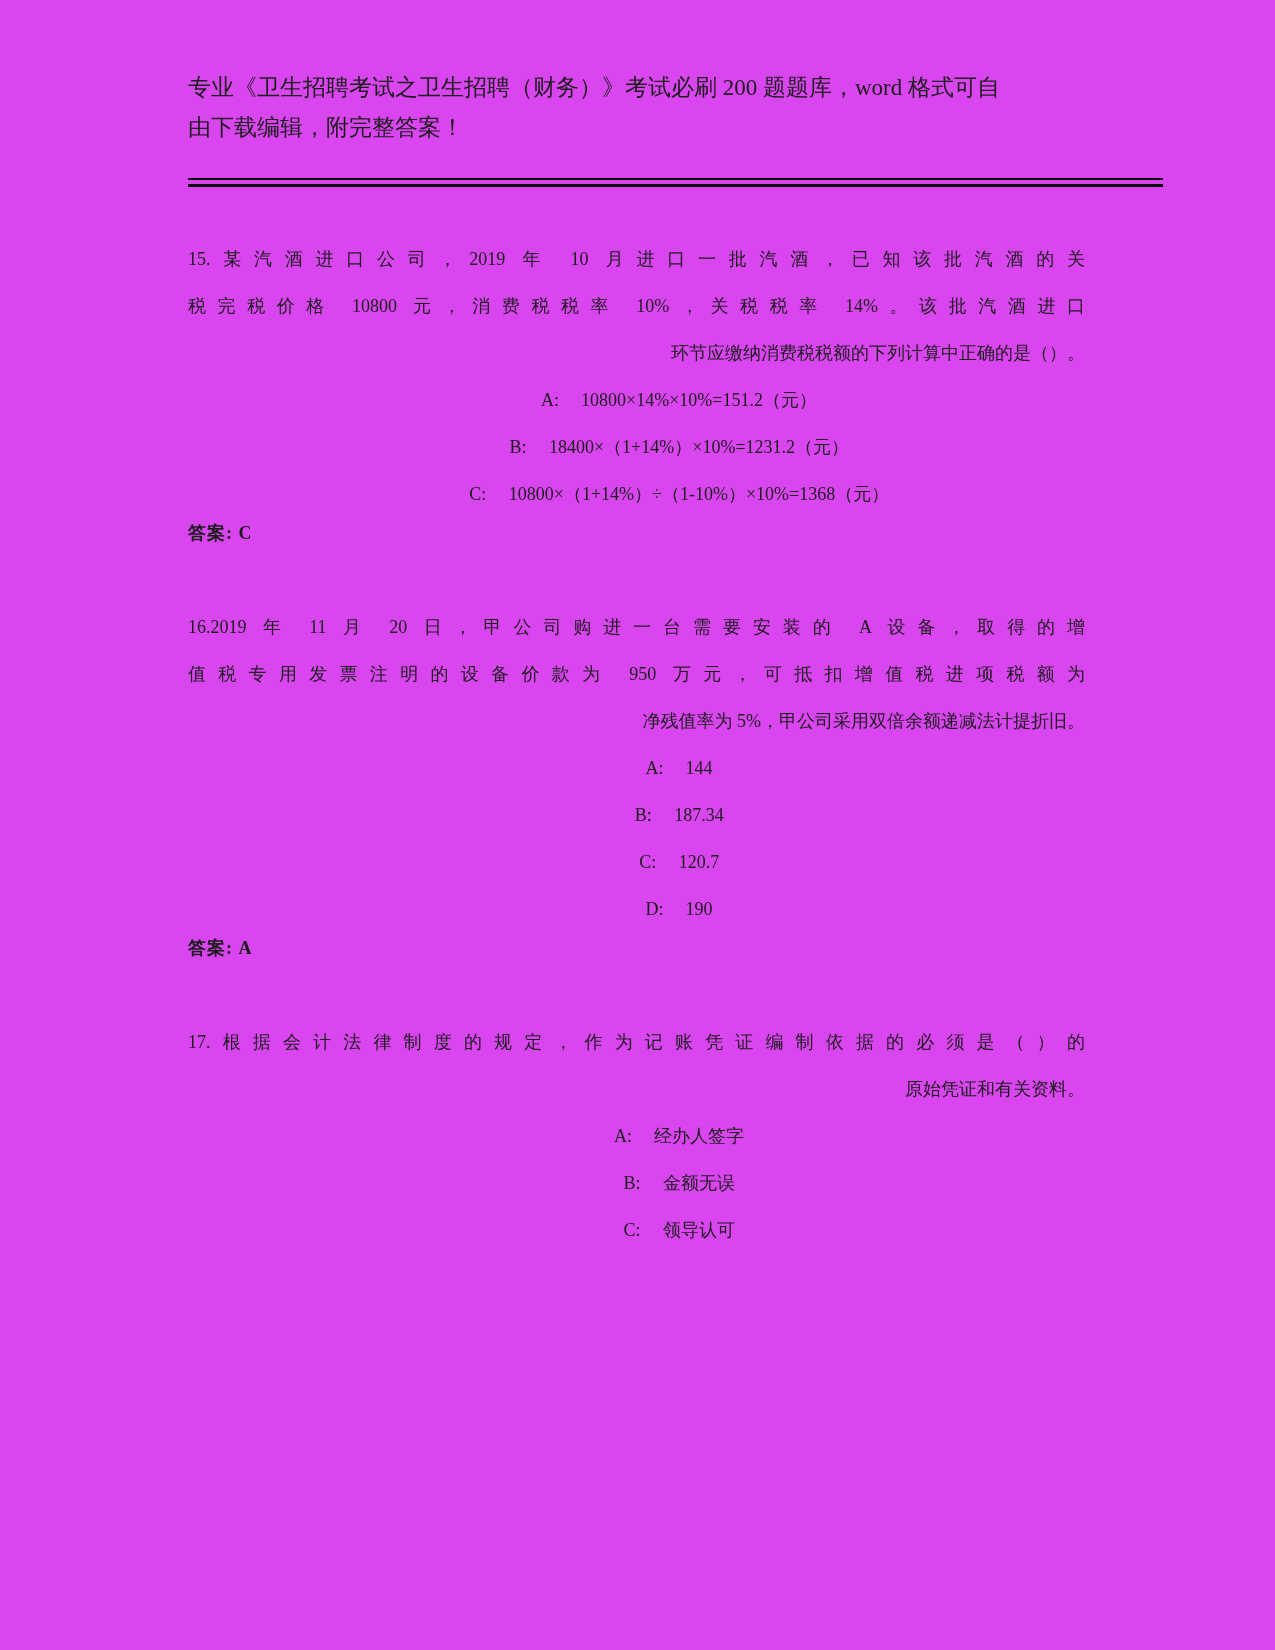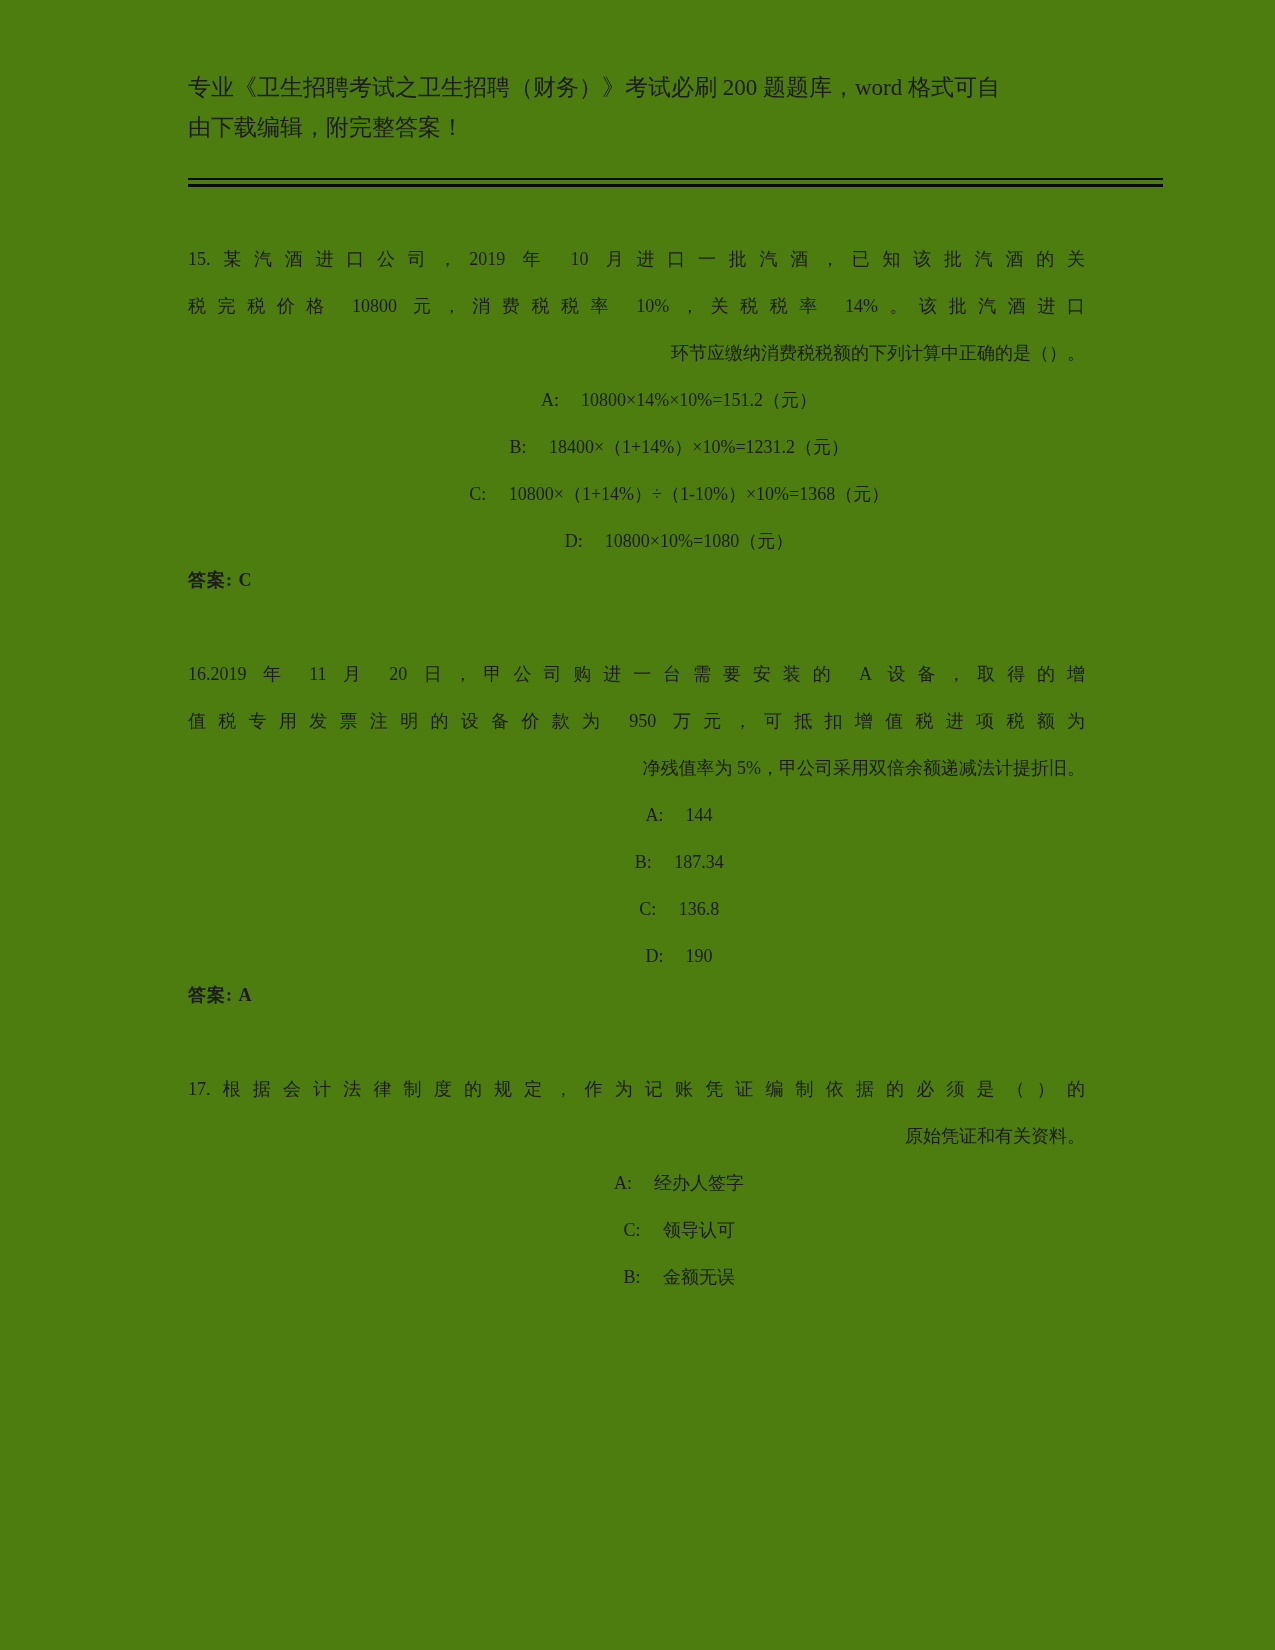--- a/index.html
+++ b/index.html
@@ -1,19 +1,19 @@
 <!DOCTYPE html>
 <html><head>
 <meta charset="utf-8">
 <style>
   html,body{margin:0;padding:0;background:#e8e8e8;}
   .page{
     position:relative;
     width:1275px;height:1650px;
-    background:#4d7c0f;
+    background:#d946ef;
     margin:0 auto;
     font-family:"Liberation Serif","DejaVu Serif",serif;
     color:#1c1c1c;
     box-sizing:border-box;
     padding:68px 0 0 188px;
     overflow:hidden;
   }
   .header{font-size:23px;line-height:40px;width:840px;}
   .h-line{height:40px;overflow:hidden;white-space:nowrap;}
   .divider{
@@ -45,40 +45,39 @@
 
   <section class="question">
     <div class="stem">
       <div class="line fill">15.某汽酒进口公司，2019 年 10 月进口一批汽酒，已知该批汽酒的关</div>
       <div class="line fill">税完税价格 10800 元，消费税税率 10%，关税税率 14%。该批汽酒进口</div>
       <div class="line">环节应缴纳消费税税额的下列计算中正确的是（）。</div>
     </div>
     <div class="opt"><span class="opt-label">A:</span><span class="opt-text">10800×14%×10%=151.2（元）</span></div>
     <div class="opt"><span class="opt-label">B:</span><span class="opt-text">18400×（1+14%）×10%=1231.2（元）</span></div>
     <div class="opt"><span class="opt-label">C:</span><span class="opt-text">10800×（1+14%）÷（1-10%）×10%=1368（元）</span></div>
-    <div class="opt"><span class="opt-label">D:</span><span class="opt-text">10800×10%=1080（元）</span></div>
     <div class="answer">答案: C</div>
   </section>
 
   <section class="question">
     <div class="stem">
       <div class="line fill">16.2019 年 11 月 20 日，甲公司购进一台需要安装的 A 设备，取得的增</div>
       <div class="line fill">值税专用发票注明的设备价款为 950 万元，可抵扣增值税进项税额为</div>
       <div class="line">净残值率为 5%，甲公司采用双倍余额递减法计提折旧。</div>
     </div>
     <div class="opt"><span class="opt-label">A:</span><span class="opt-text">144</span></div>
     <div class="opt"><span class="opt-label">B:</span><span class="opt-text">187.34</span></div>
-    <div class="opt"><span class="opt-label">C:</span><span class="opt-text">136.8</span></div>
+    <div class="opt"><span class="opt-label">C:</span><span class="opt-text">120.7</span></div>
     <div class="opt"><span class="opt-label">D:</span><span class="opt-text">190</span></div>
     <div class="answer">答案: A</div>
   </section>
 
   <section class="question">
     <div class="stem">
       <div class="line fill">17.根据会计法律制度的规定，作为记账凭证编制依据的必须是（）的</div>
       <div class="line">原始凭证和有关资料。</div>
     </div>
     <div class="opt"><span class="opt-label">A:</span><span class="opt-text">经办人签字</span></div>
+    <div class="opt"><span class="opt-label">B:</span><span class="opt-text">金额无误</span></div>
     <div class="opt"><span class="opt-label">C:</span><span class="opt-text">领导认可</span></div>
-    <div class="opt"><span class="opt-label">B:</span><span class="opt-text">金额无误</span></div>
   </section>
 
 </div>
 
 </body></html>

